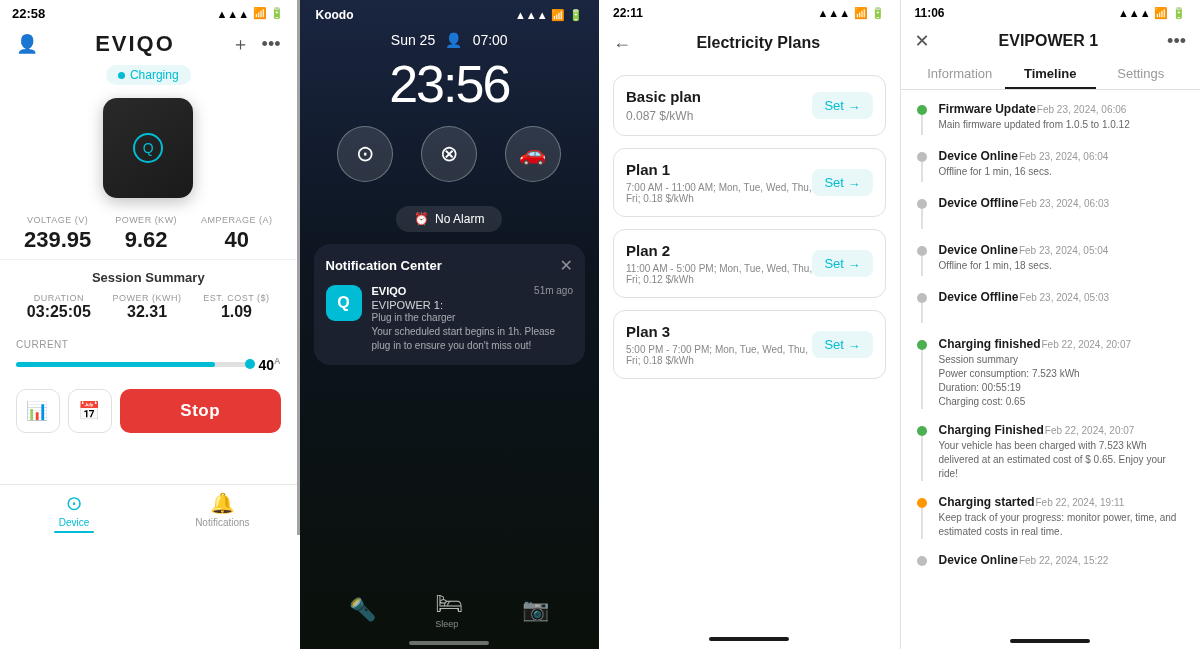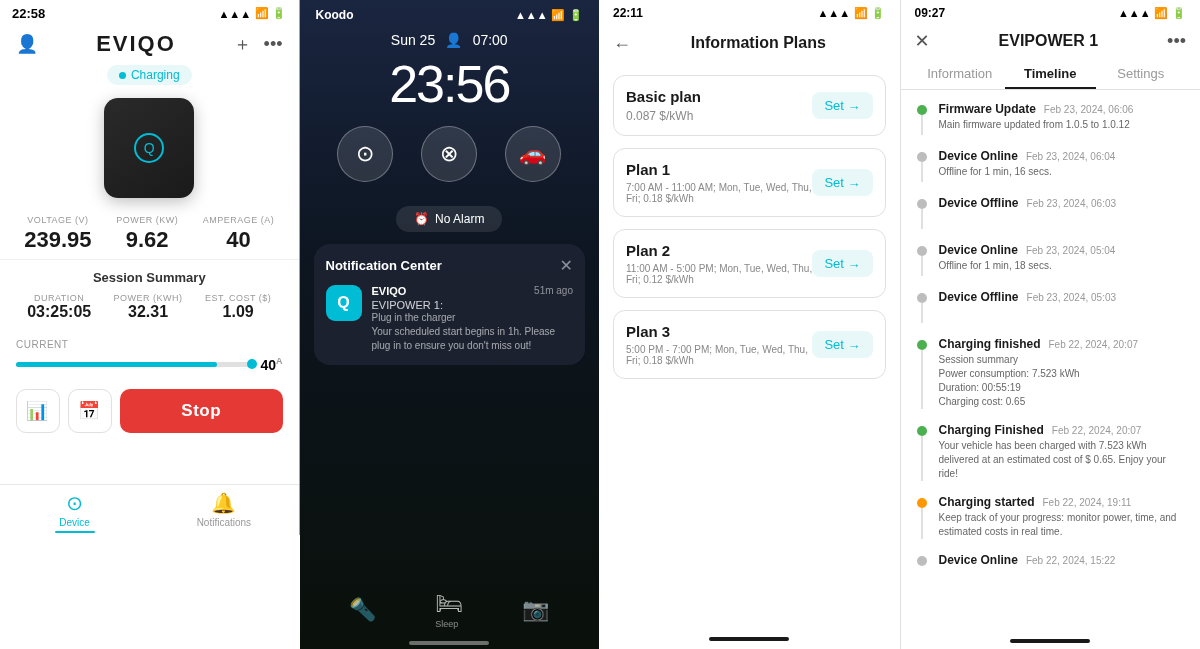--- a/index.html
+++ b/index.html
@@ -12,21 +12,21 @@
       overflow: hidden;
     }
 
     
     .panel1 {
       width: 300px;
       height: 535px;
       background: #fff;
       display: flex;
       flex-direction: column;
-      border-right: 1px solid #a3a3a3;
+      border-right: 3px solid #a3a3a3;
       position: relative;
     }
     .p1-status-bar {
       display: flex;
       justify-content: space-between;
       align-items: center;
       padding: 6px 12px;
       font-size: 12px;
       font-weight: 600;
     }
@@ -477,21 +477,21 @@
     .p4-dot.green { background: #4caf50; }
     .p4-dot.gray { background: #bdbdbd; }
     .p4-dot.orange { background: #ff9800; }
     .p4-line {
       width: 2px;
       flex: 1;
       background: #e0e0e0;
       min-height: 20px;
     }
     .p4-content { flex: 1; }
-    .p4-event-header { display: flex; gap: 8px; align-items: baseline; flex-wrap: wrap; }
+    .p4-event-header { display: flex; gap: 1px; align-items: baseline; flex-wrap: wrap; }
     .p4-event-name { font-size: 12px; font-weight: 700; color: #1a1a1a; }
     .p4-event-date { font-size: 10px; color: #999; }
     .p4-event-desc { font-size: 10px; color: #666; line-height: 1.4; margin-top: 2px; }
     .p4-bottom-indicator {
       width: 80px;
       height: 4px;
       background: #1a1a1a;
       border-radius: 2px;
       margin: 6px auto;
     }
@@ -658,21 +658,21 @@
   <div class="p3-status-bar">
     <span>22:11</span>
     <div style="display:flex;gap:4px;align-items:center;">
       <span style="font-size:11px;">▲▲▲</span>
       <span style="font-size:11px;">📶</span>
       <span style="font-size:11px;">🔋</span>
     </div>
   </div>
   <div class="p3-header">
     <span class="p3-back-btn">←</span>
-    <span class="p3-title">Information Plans</span>
+    <span class="p3-title">Electricity Plans</span>
   </div>
   <div class="p3-plans-list">
     <div class="p3-plan-card">
       <div class="p3-plan-info">
         <div class="p3-plan-name">Basic plan</div>
         <div class="p3-plan-price">0.087 $/kWh</div>
       </div>
       <button class="p3-set-btn">Set →</button>
     </div>
     <div class="p3-plan-card">
@@ -695,21 +695,21 @@
         <div class="p3-plan-times">5:00 PM - 7:00 PM; Mon, Tue, Wed, Thu, Fri; 0.18 $/kWh</div>
       </div>
       <button class="p3-set-btn">Set →</button>
     </div>
   </div>
   <div class="p3-bottom-indicator"></div>
 </div>
 
 <div class="panel4">
   <div class="p4-status-bar">
-    <span>09:27</span>
+    <span>11:06</span>
     <div style="display:flex;gap:4px;align-items:center;">
       <span style="font-size:11px;">▲▲▲</span>
       <span style="font-size:11px;">📶</span>
       <span style="font-size:11px;">🔋</span>
     </div>
   </div>
   <div class="p4-header">
     <span class="p4-close-btn">✕</span>
     <span class="p4-title">EVIPOWER 1</span>
     <span class="p4-more-btn">•••</span>

